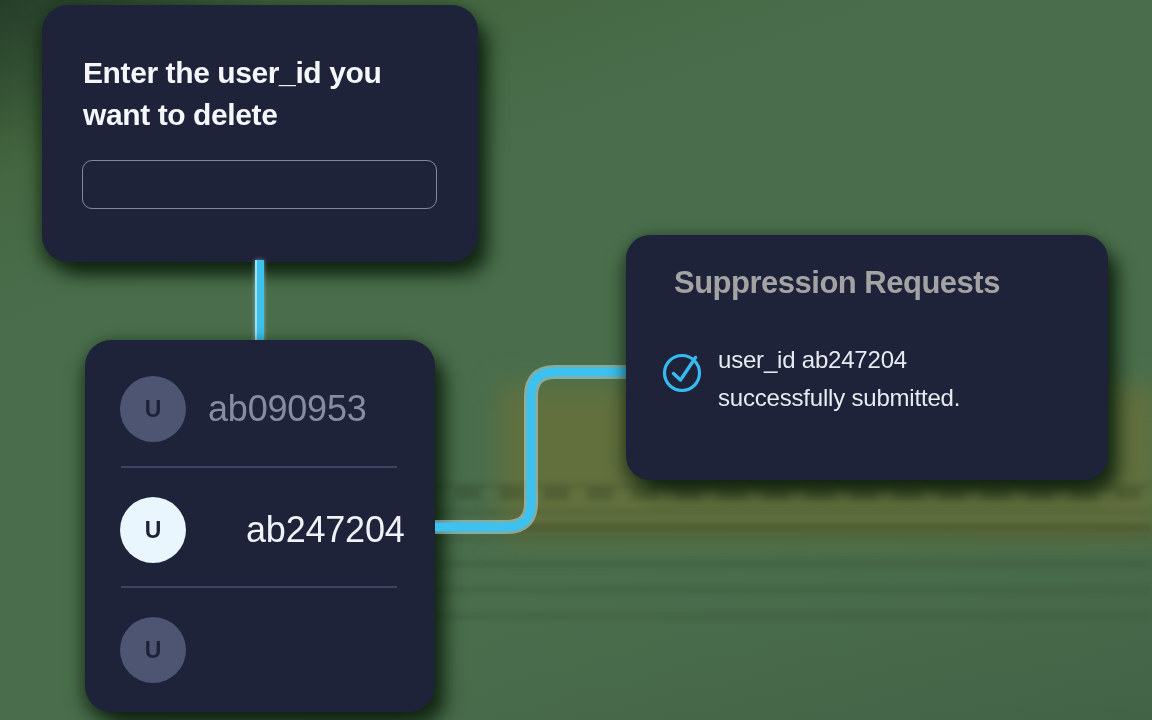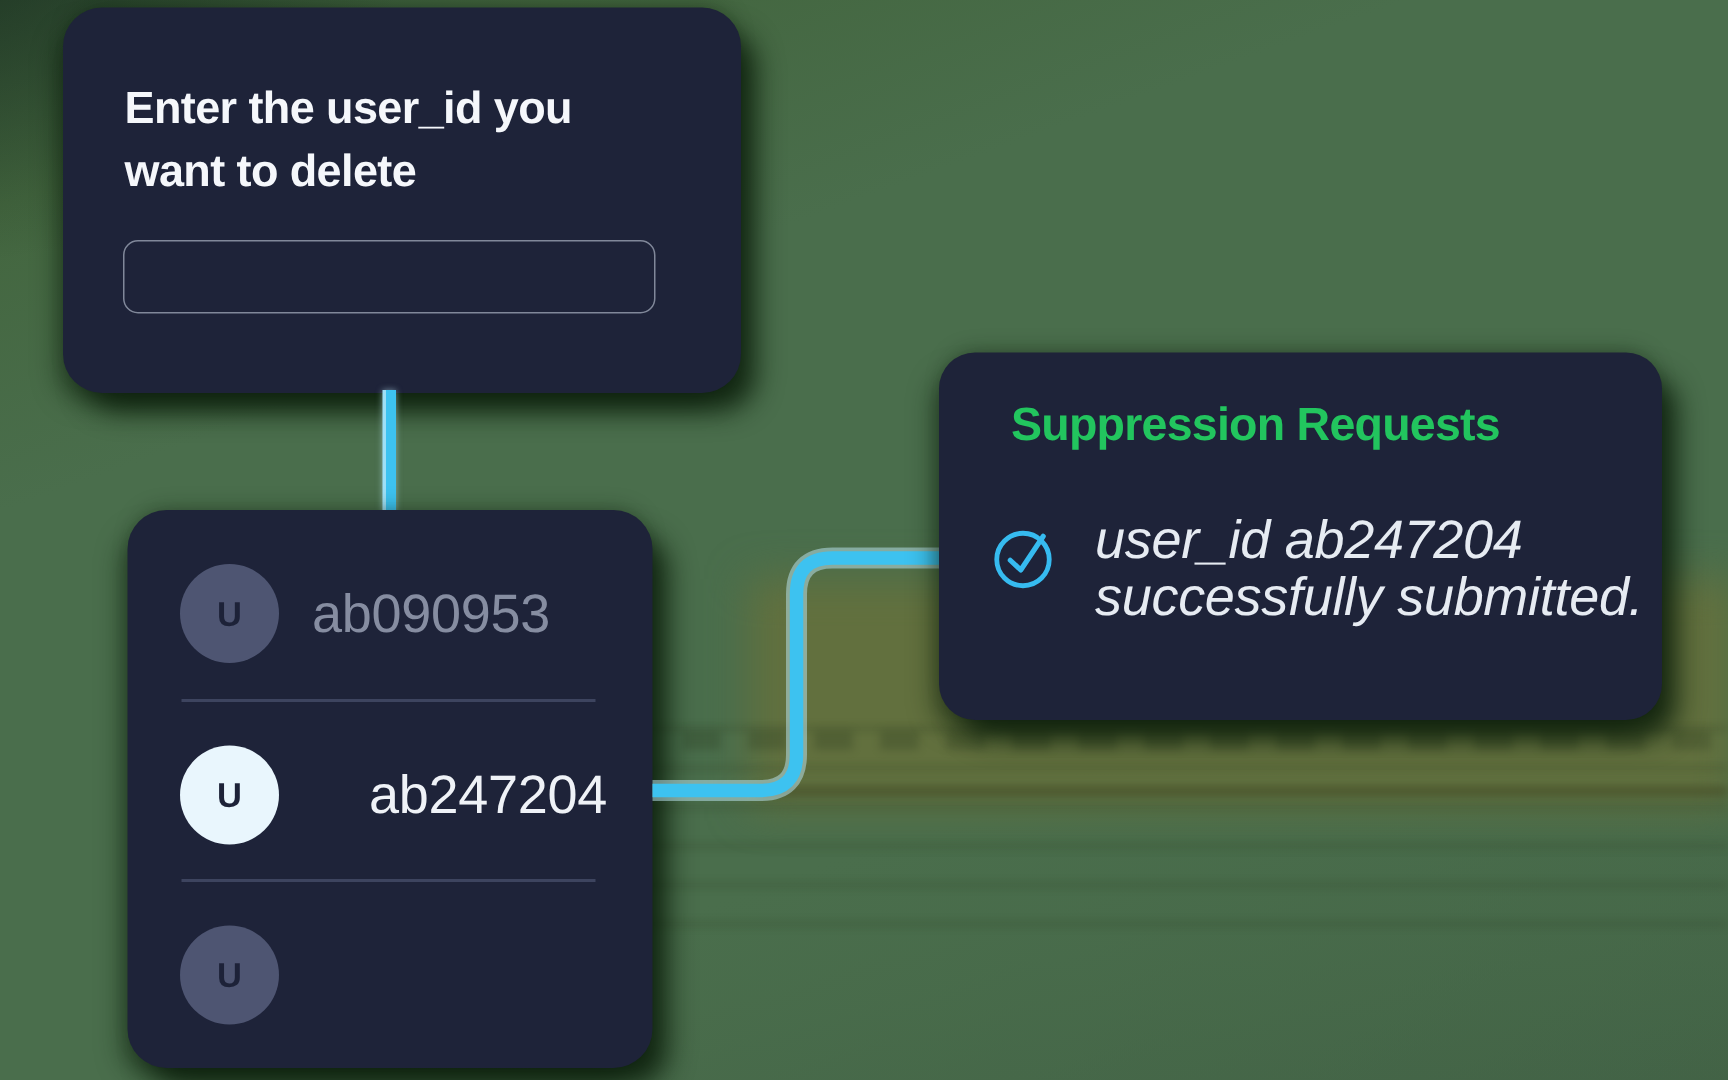--- a/index.html
+++ b/index.html
@@ -19,21 +19,21 @@
   .bg-dashes{position:absolute;left:455px;top:487px;width:697px;height:13px;opacity:.5;filter:blur(3px);
     background:repeating-linear-gradient(90deg,rgba(40,56,28,.55) 0 26px,rgba(0,0,0,0) 26px 44px);}
   .bg-line{position:absolute;left:505px;top:524px;width:647px;height:7px;background:rgba(60,62,26,.45);filter:blur(3px);}
 
   .card{
     position:absolute;background:var(--card-navy,#1e2339);border-radius:26px;
     box-shadow:12px 14px 18px -2px rgba(9,28,9,.85),-8px 10px 16px -4px rgba(9,28,9,.5),0 -6px 14px -6px rgba(9,28,9,.4);
     color:var(--text-primary,#f5f7fb);
   }
   
-  .card-input{left:42px;top:5px;width:436px;height:257px;padding-left:16px;}
+  .card-input{left:42px;top:5px;width:436px;height:257px;}
   .card-input .title{
     position:absolute;left:41px;top:47px;width:336px;
     font-size:30px;line-height:42px;font-weight:bold;letter-spacing:-.4px;color:var(--text-primary,#f5f7fb);
   }
   .uid-input{
     position:absolute;left:40px;top:155px;width:355px;height:49px;box-sizing:border-box;
     background:transparent;border:1.5px solid rgba(212,221,235,.55);border-radius:10px;
     color:#eef2f8;font-size:24px;padding:0 14px;outline:none;
   }
   
@@ -57,24 +57,24 @@
   .row.active .avatar{background:var(--avatar-active,#e9f6fd);}
   .row .uid{font-size:36px;letter-spacing:-.2px;color:var(--text-muted,#868da1);}
   .row.active .uid{color:#eff2f7;margin-left:38px;}
   .divider{position:absolute;left:36px;width:276px;height:2px;background:var(--divider,#3d445f);}
   .divider-1{top:126px;} .divider-2{top:246px;}
 
   
   .card-suppression{left:626px;top:235px;width:482px;height:245px;border-radius:24px;}
   .card-suppression .heading{
     position:absolute;left:48px;top:30px;margin:0;
-    font-size:31px;font-weight:bold;letter-spacing:-.5px;color:#22c55e;
+    font-size:31px;font-weight:bold;letter-spacing:-.5px;color:#a3a3a3;
   }
   .check-icon{position:absolute;left:32px;top:112px;}
-  .message{position:absolute;left:104px;top:106px;font-size:36px;line-height:38px;letter-spacing:-.2px;color:var(--text-secondary,#e6ebf2);font-style:italic;}
+  .message{position:absolute;left:92px;top:106px;font-size:24px;line-height:38px;letter-spacing:-.2px;color:var(--text-secondary,#e6ebf2);}
   .message span{display:block;}
 </style>
 </head>
 <body>
 
 <div class="canvas">
 
   <div class="bg-blob"></div>
   <div class="bg-rows"></div>
   <div class="bg-dashes"></div>

